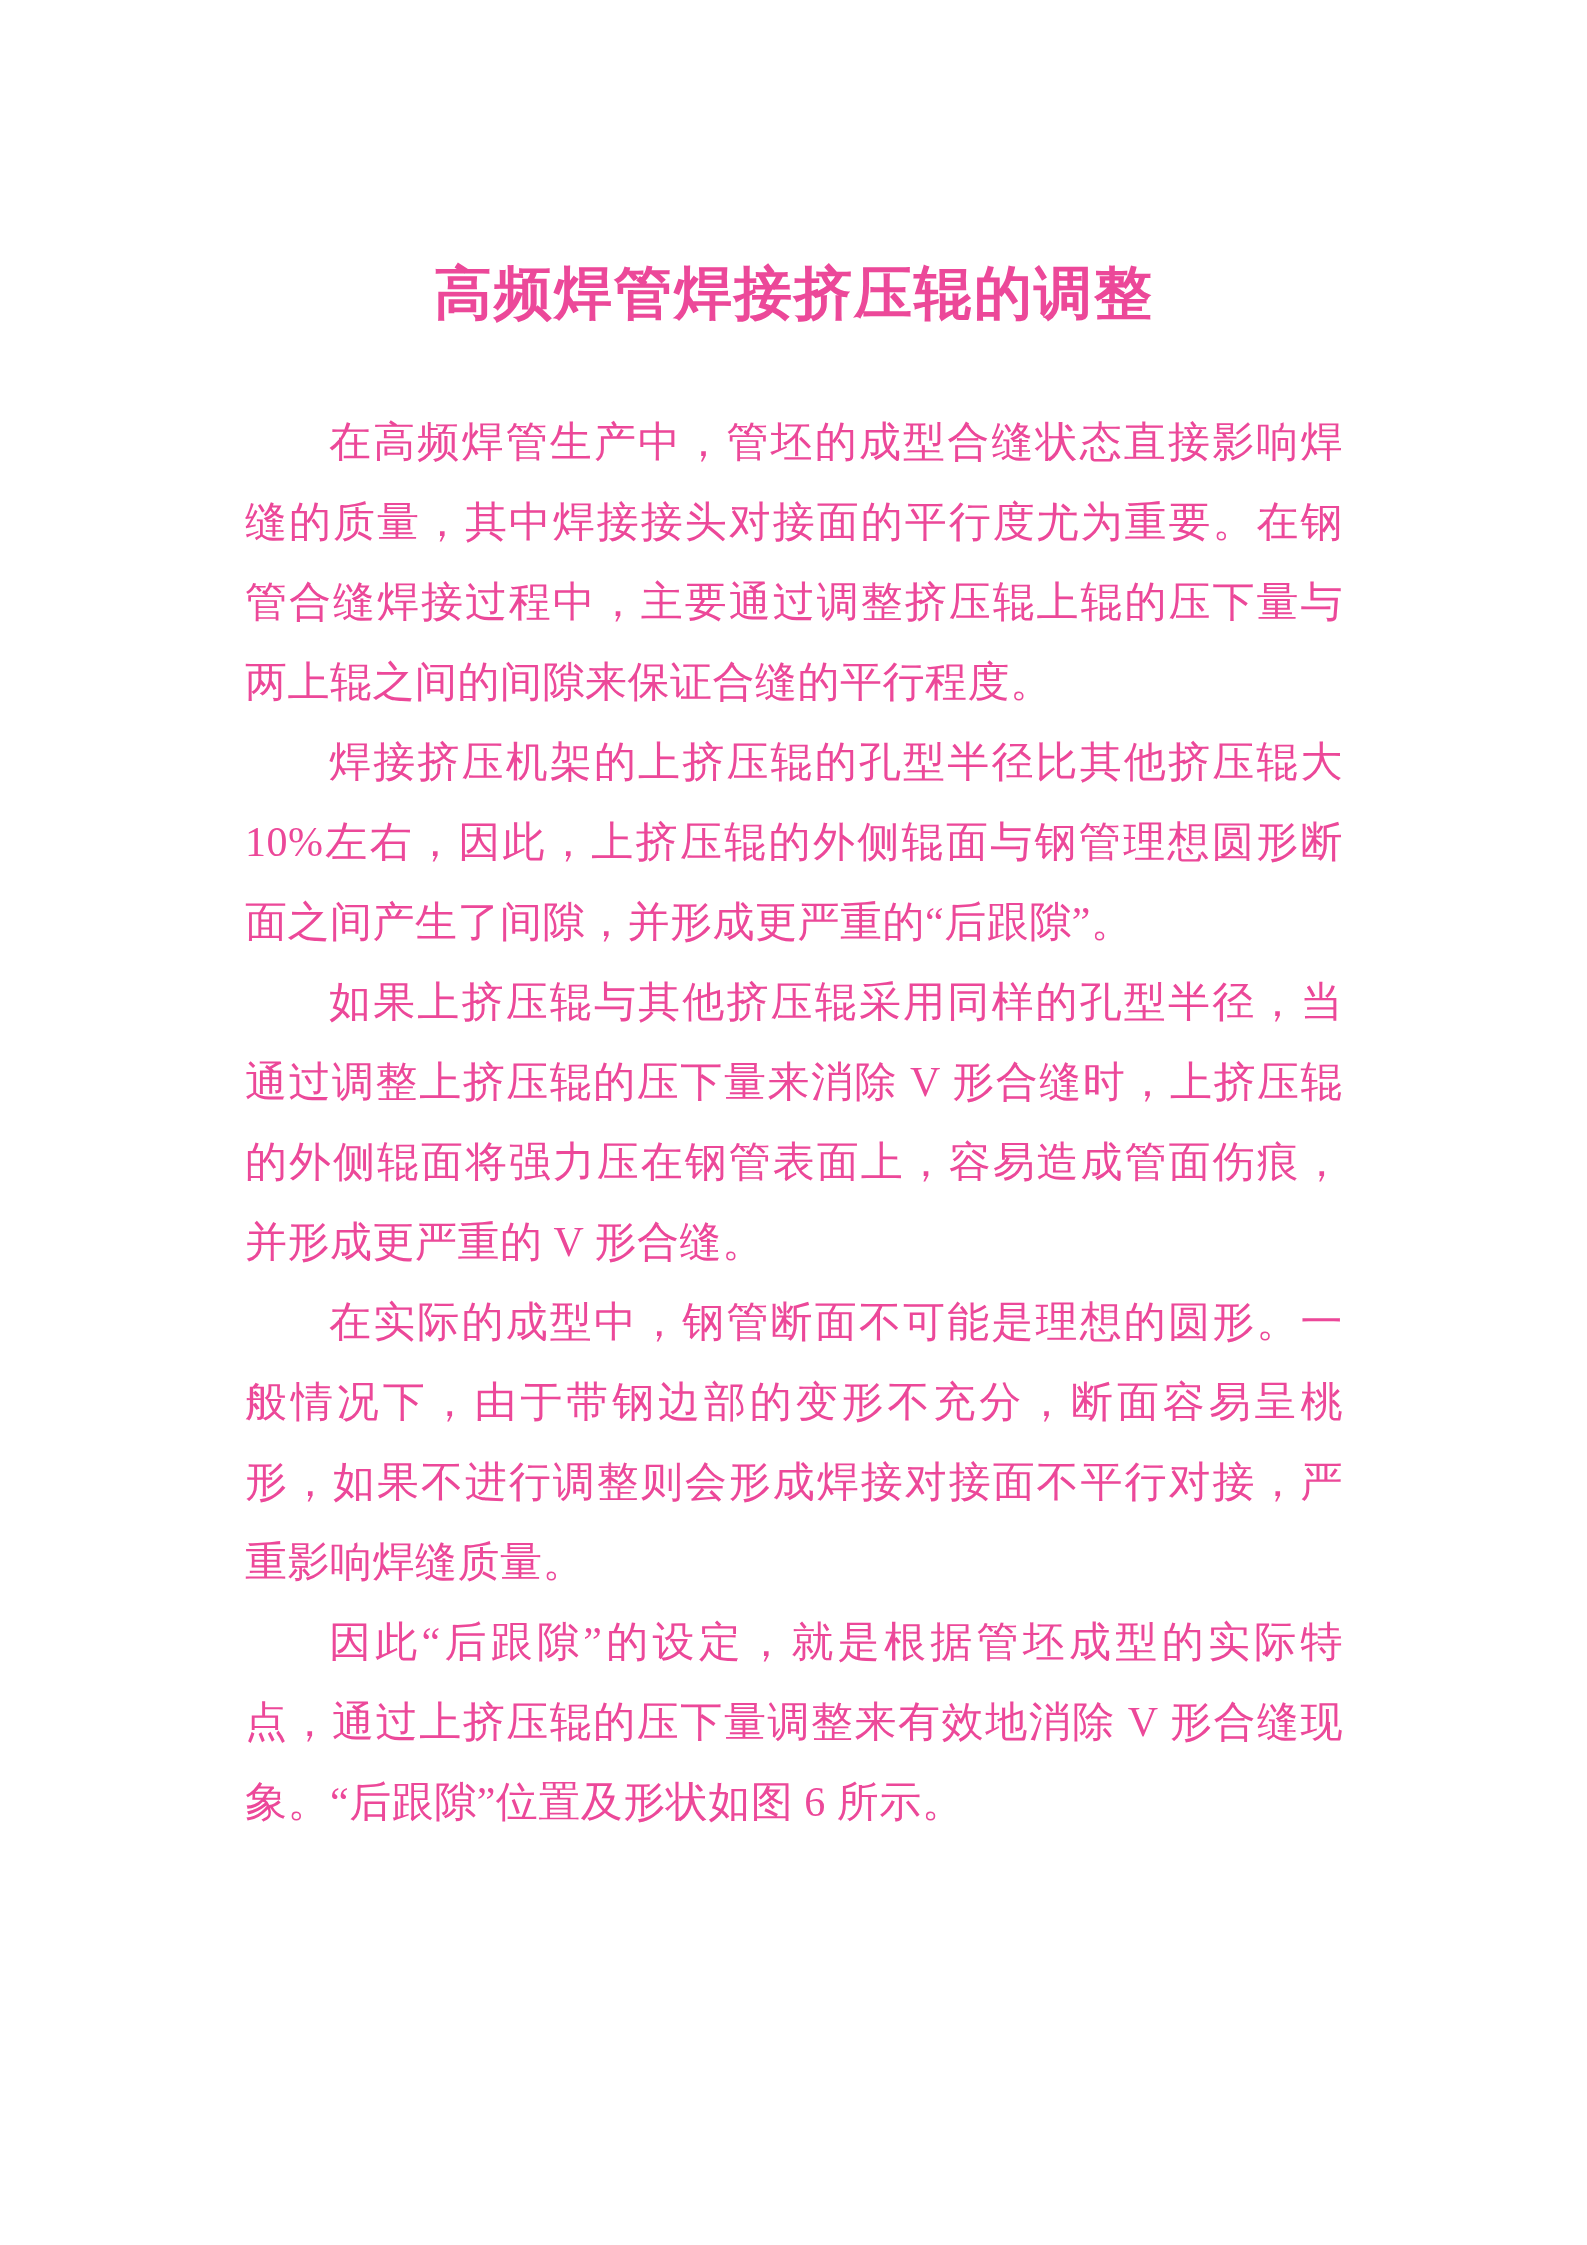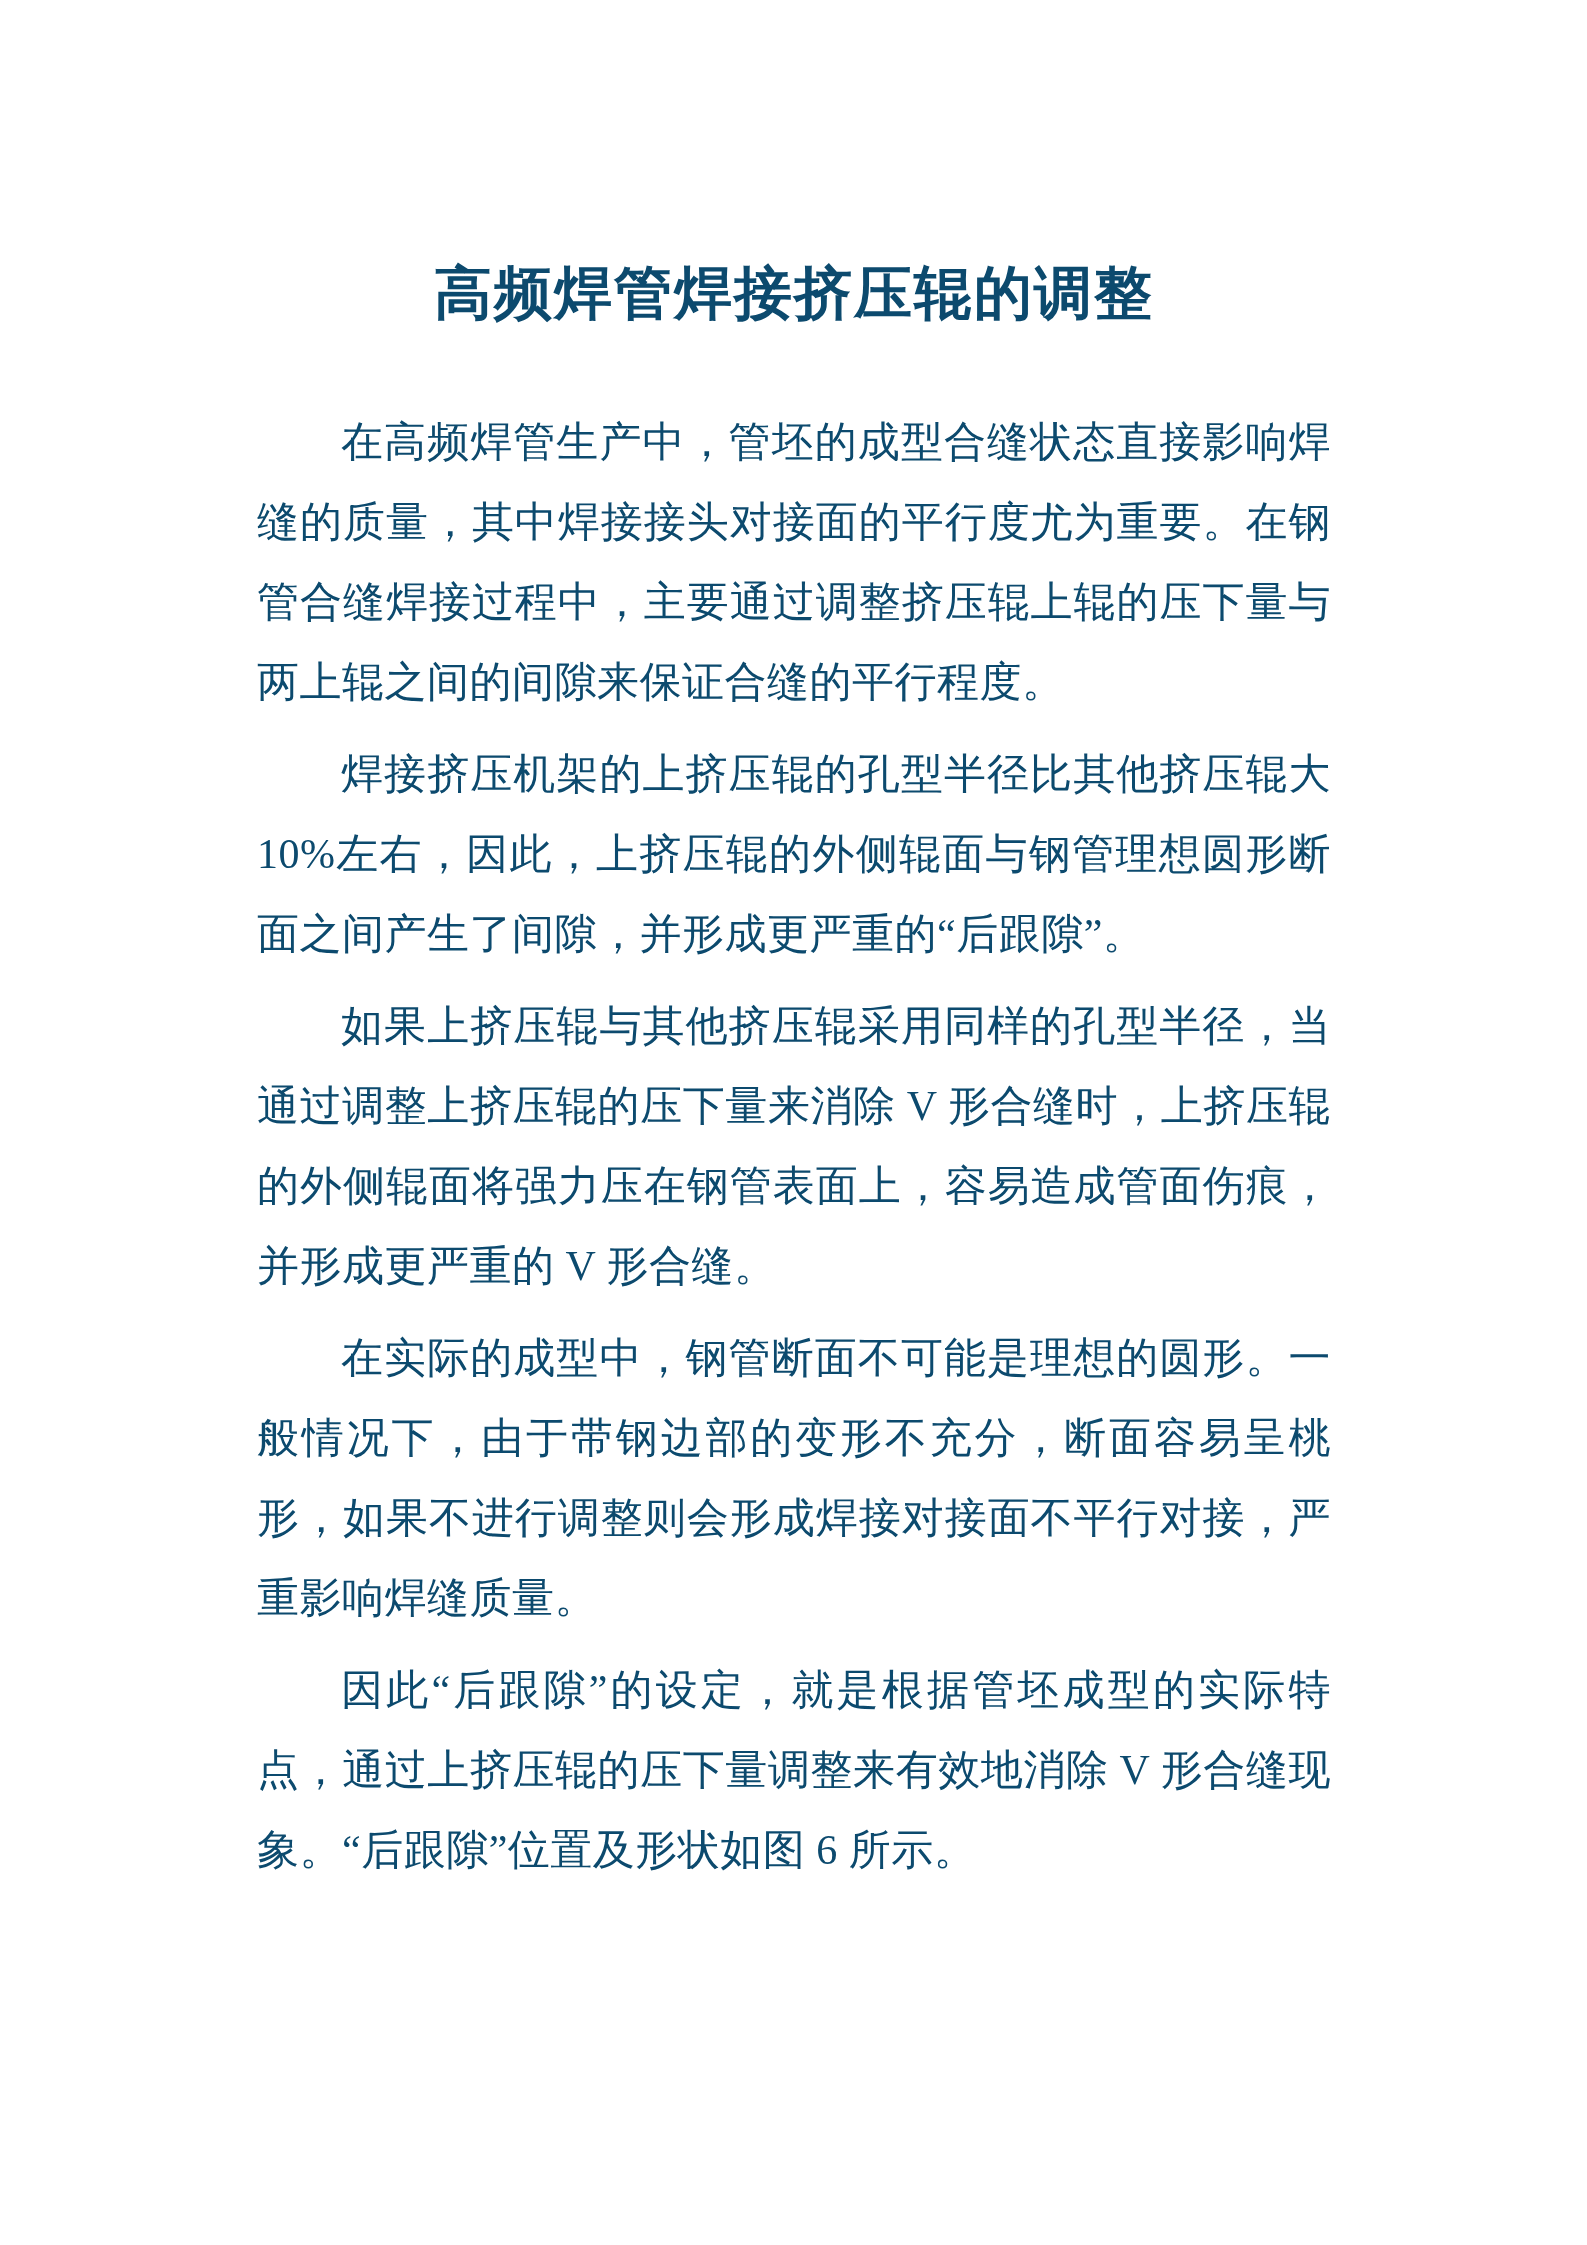--- a/index.html
+++ b/index.html
@@ -8,36 +8,36 @@
     background: #ffffff;
   }
   .page {
     position: relative;
     width: 1587px;
     height: 2245px;
     background: #ffffff;
     box-sizing: border-box;
     padding: 248px 244px 0 245px;
     font-family: "Liberation Serif", "DejaVu Serif", serif;
-    color: #0c4a6e;
+    color: #ec4899;
     overflow: hidden;
   }
   .doc-title {
     font-size: 58px;
     font-weight: bold;
     text-align: center;
     line-height: 92px;
     letter-spacing: 2px;
     margin: 0 0 62px 0;
     white-space: nowrap;
   }
   .para {
     font-size: 42px;
     line-height: 80px;
-    margin: 12px;
+    margin: 0;
     text-align: justify;
     text-justify: inter-ideograph;
     text-indent: 2em;
     letter-spacing: 0.5px;
   }
   .heading {
     font-weight: bold;
   }
 </style>
 </head>

